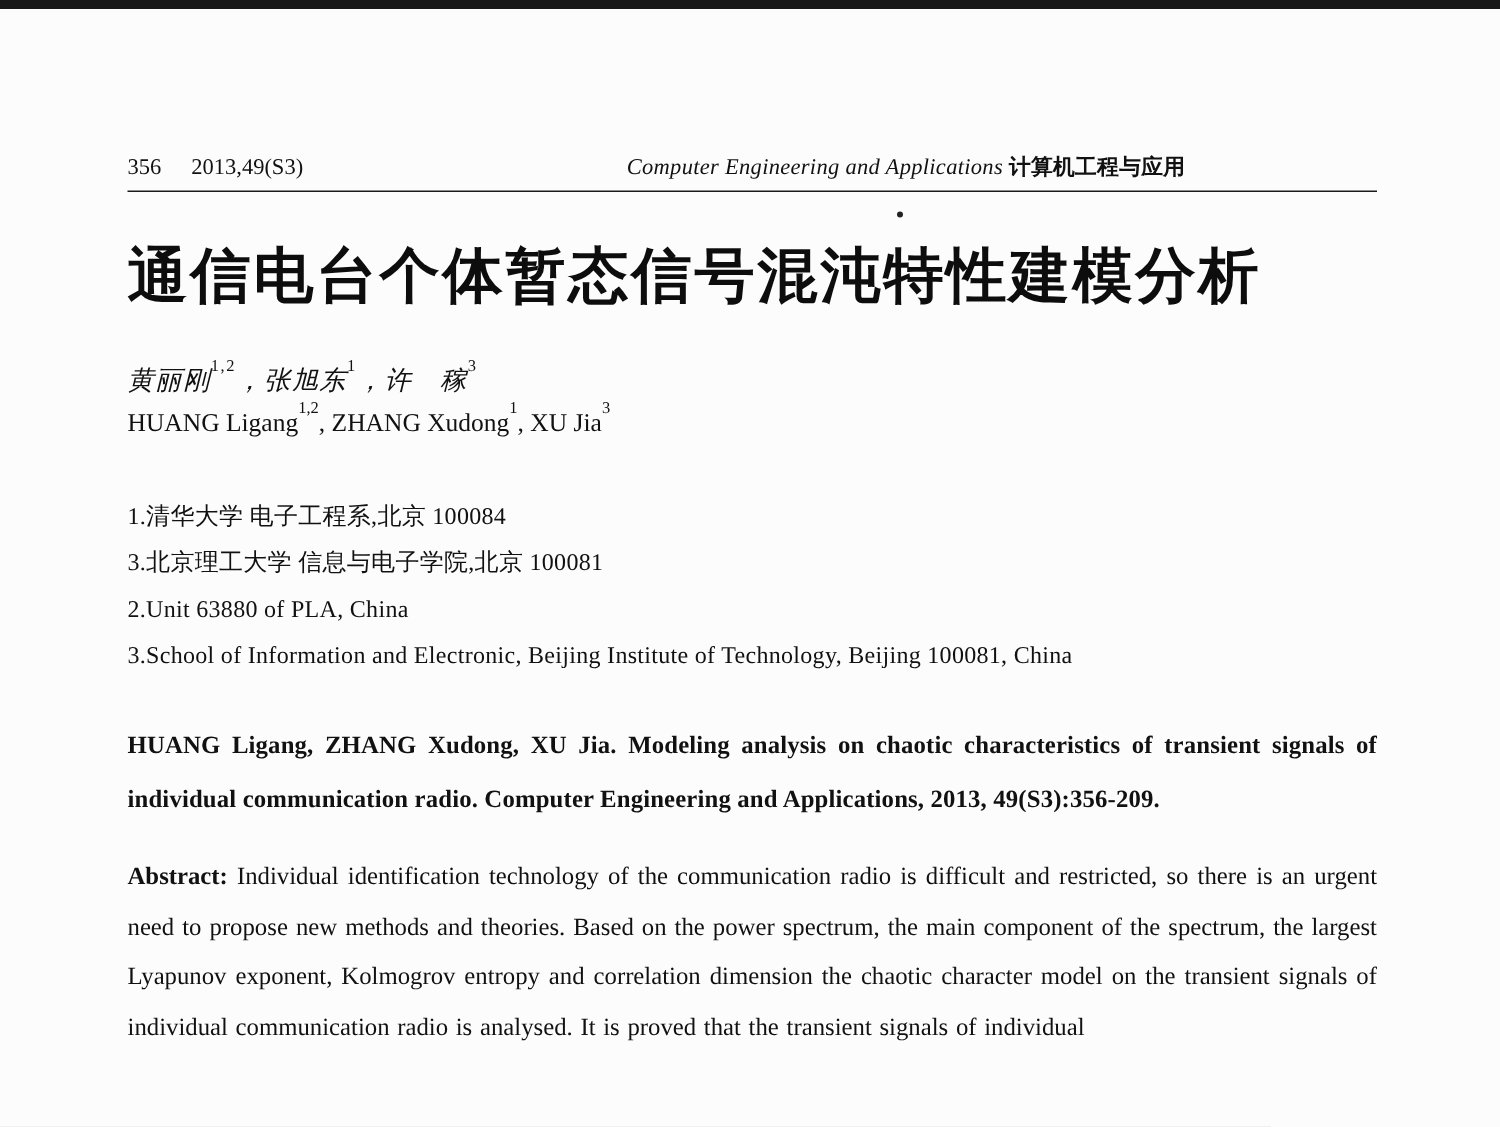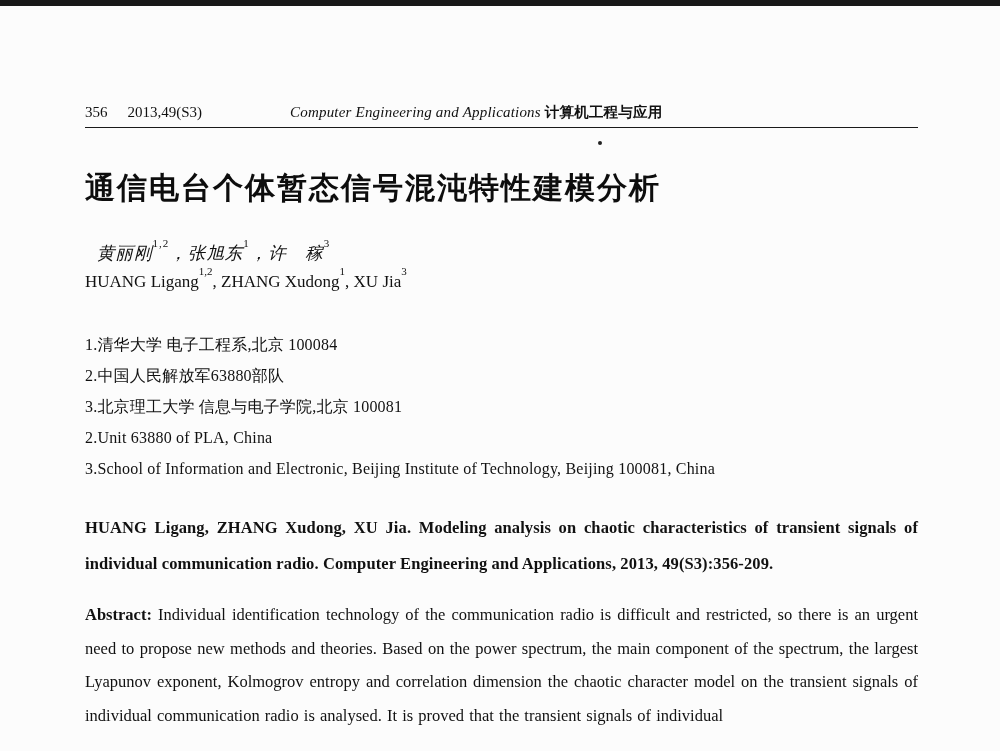--- a/index.html
+++ b/index.html
@@ -37,20 +37,21 @@
     font-size: 15px;
     line-height: 19px;
   }
   .header-left {
     display: flex;
     gap: 20px;
     min-width: 205px;
   }
   .header-journal {
     flex: 1;
+    text-align: center;
     letter-spacing: 0.2px;
   }
   .header-journal .jn-en {
     font-style: italic;
   }
   .header-journal .jn-cn {
     font-style: normal;
     font-weight: 700;
     font-family: "Liberation Sans", "DejaVu Sans", sans-serif;
     font-size: 14.5px;
@@ -65,30 +66,30 @@
     left: 598px;
     top: 141px;
     width: 4px;
     height: 4px;
     border-radius: 50%;
     background: #222;
   }
   
   .article-title {
     margin: 40px 0 0 0;
-    font-family: Liberation Sans, sans-serif;
+    font-family: Liberation Mono, monospace;
     font-weight: 700;
-    font-size: 30px;
+    font-size: 40px;
     line-height: 40px;
     letter-spacing: 2px;
     color: #0d0d0d;
   }
   
   .authors-cn {
-    margin: 34px 0 0 12px;
+    margin: 34px 0 0 0;
     font-style: italic;
     font-size: 17.5px;
     line-height: 22px;
     letter-spacing: 1px;
   }
   .authors-en {
     margin: 7px 0 0 0;
     font-size: 17px;
     line-height: 22px;
   }
@@ -161,21 +162,20 @@
     <p class="authors-cn">
       <span><span>黄丽刚</span><sup class="au-sup">1,2</sup><span>，</span></span><span><span>张旭东</span><sup class="au-sup">1</sup><span>，</span></span><span><span>许　稼</span><sup class="au-sup">3</sup><span></span></span>
     </p>
 
     <p class="authors-en">
       <span><span>HUANG Ligang</span><sup class="au-sup">1,2</sup><span>, </span></span><span><span>ZHANG Xudong</span><sup class="au-sup">1</sup><span>, </span></span><span><span>XU Jia</span><sup class="au-sup">3</sup><span></span></span>
     </p>
 
     <div class="affiliations">
       <p class="affil-line">1.清华大学 电子工程系,北京 100084</p>
-      <p class="affil-line">2.中国人民解放军63880部队</p>
       <p class="affil-line">3.北京理工大学 信息与电子学院,北京 100081</p>
       <p class="affil-line">2.Unit 63880 of PLA, China</p>
       <p class="affil-line">3.School of Information and Electronic, Beijing Institute of Technology, Beijing 100081, China</p>
     </div>
 
     <p class="citation">HUANG Ligang, ZHANG Xudong, XU Jia. Modeling analysis on chaotic characteristics of transient signals of individual communication radio. Computer Engineering and Applications, 2013, 49(S3):356-209.</p>
 
     <p class="abstract">
       <span class="abstract-label">Abstract:</span>
       <span>Individual identification technology of the communication radio is difficult and restricted, so there is an urgent need to propose new methods and theories. Based on the power spectrum, the main component of the spectrum, the largest Lyapunov exponent, Kolmogrov entropy and correlation dimension the chaotic character model on the transient signals of individual communication radio is analysed. It is proved that the transient signals of individual</span>

